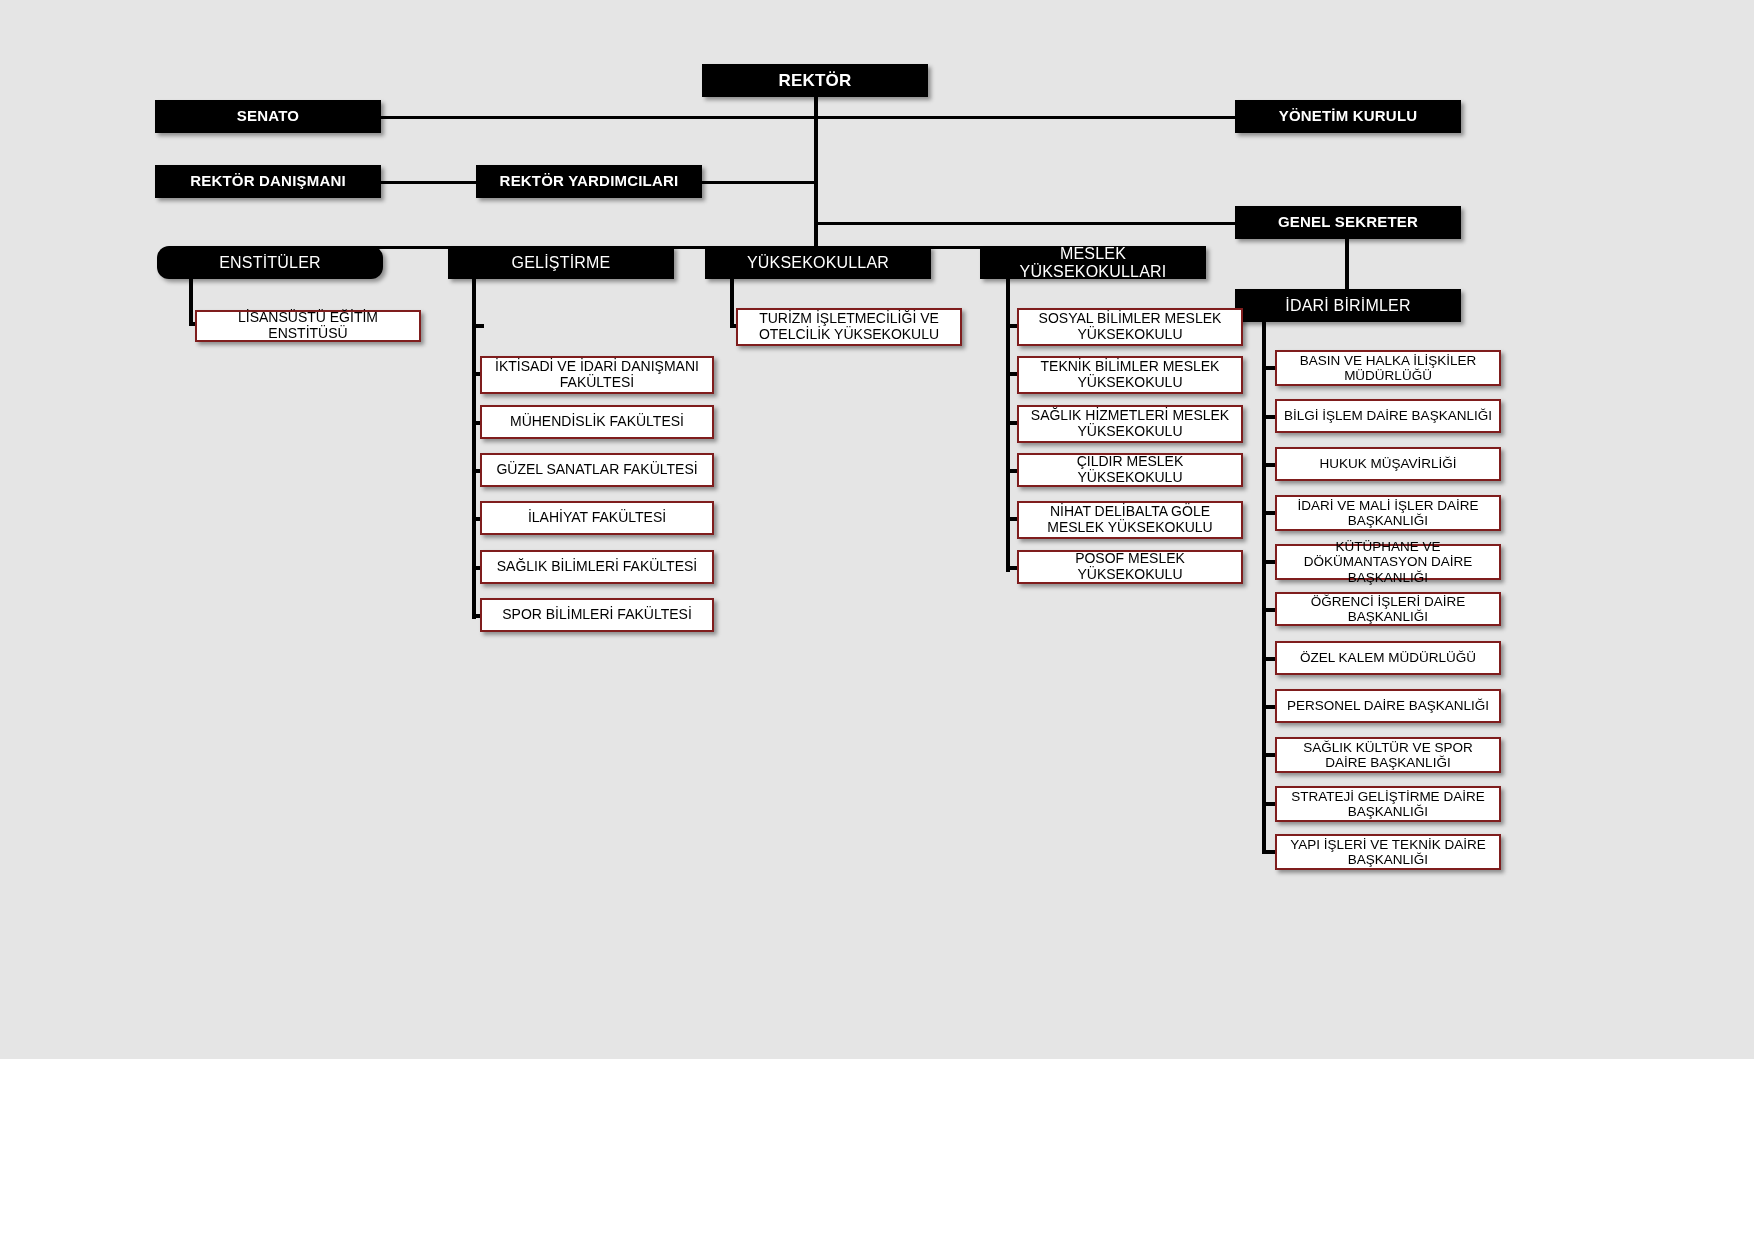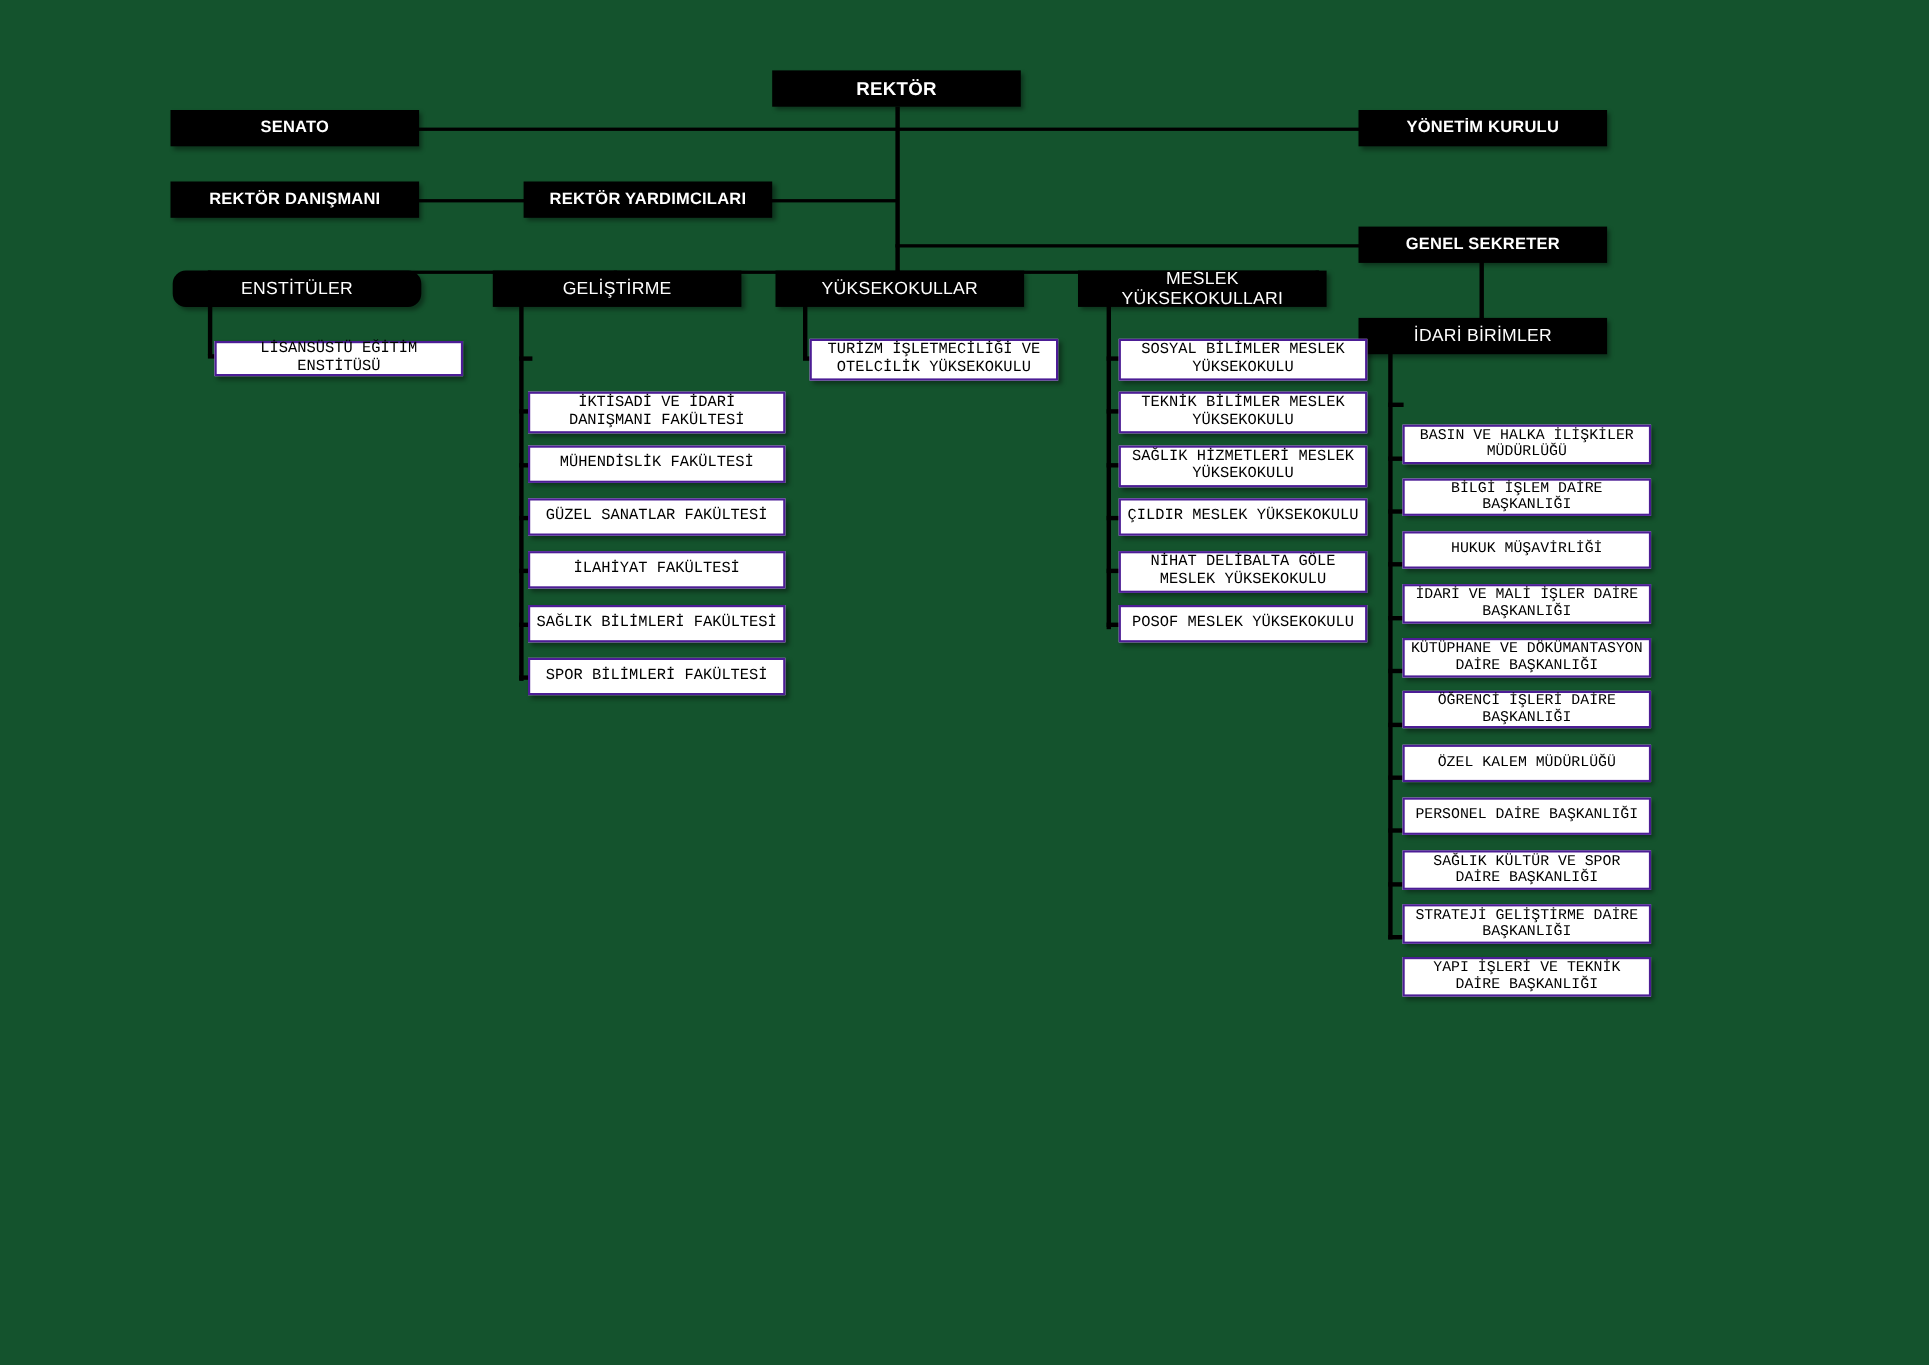--- a/index.html
+++ b/index.html
@@ -7,22 +7,22 @@
     padding: 0;
     background: #ffffff;
   }
   body {
     font-family: "Liberation Sans", sans-serif;
     -webkit-font-smoothing: antialiased;
   }
   #canvas {
     position: relative;
     width: 1754px;
-    height: 1241px;
-    background: #14532d;
+    height: 1059px;
+    background: #e5e5e5;
     overflow: hidden;
   }
 
   
   .ln {
     position: absolute;
     background: #000000;
   }
 
   
@@ -42,37 +42,36 @@
     color: #ffffff;
     font-weight: bold;
     letter-spacing: 0.2px;
     box-shadow: 3px 3px 4px rgba(0,0,0,0.38);
   }
 
   
   .box.light {
     background: #ffffff;
     color: #000000;
-    border: 2px solid #4c1d95;
+    border: 2px solid #7f1d1d;
     font-weight: normal;
     box-shadow: 3px 3px 4px rgba(0,0,0,0.38);
-    font-family: Liberation Mono, monospace;
   }
 
   .box span {
     display: block;
     padding: 0 5px;
     width: 100%;
   }
 
   .t17 { font-size: 17px; }
   .t16 { font-size: 16px; }
   .t15 { font-size: 15px; }
   .t14 { font-size: 14px; }
-  .t13 { font-size: 13.5px; margin-top: 36px; }
+  .t13 { font-size: 13.5px; }
 </style>
 </head>
 <body>
 
 <div id="canvas">
 
   <div class="ln" style="left:814px; top:97px; width:4px; height:161px;"></div>
 
   <div class="ln" style="left:380px; top:116px; width:856px; height:3px;"></div>
 

